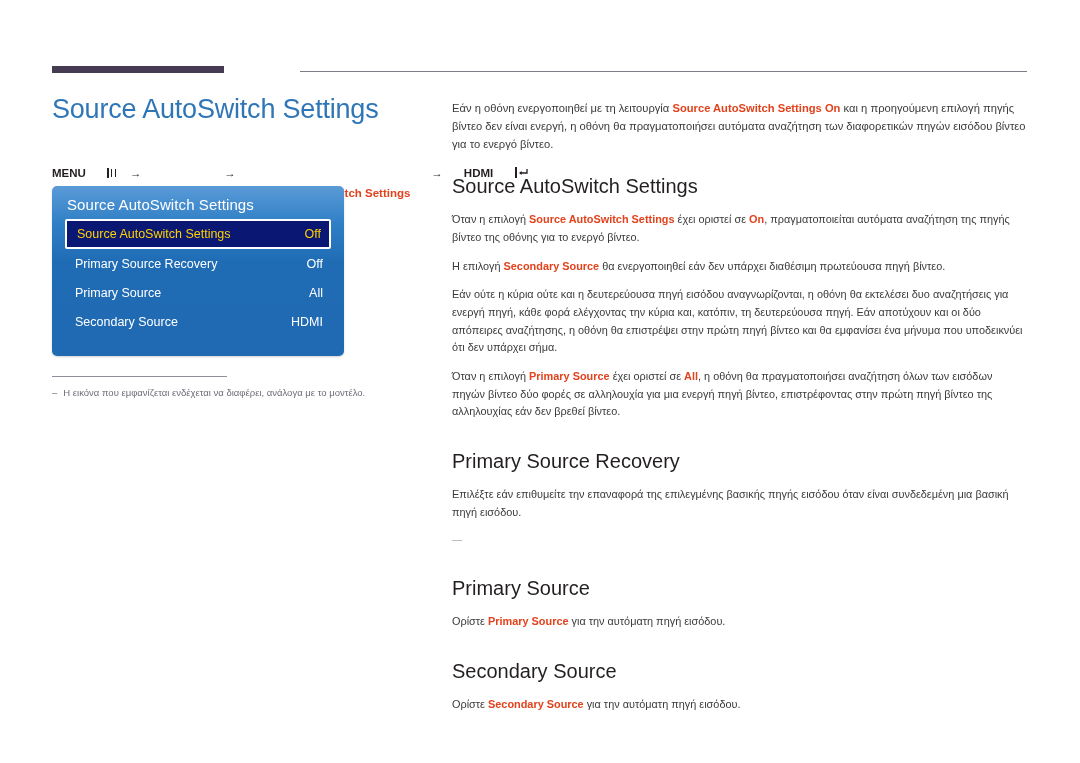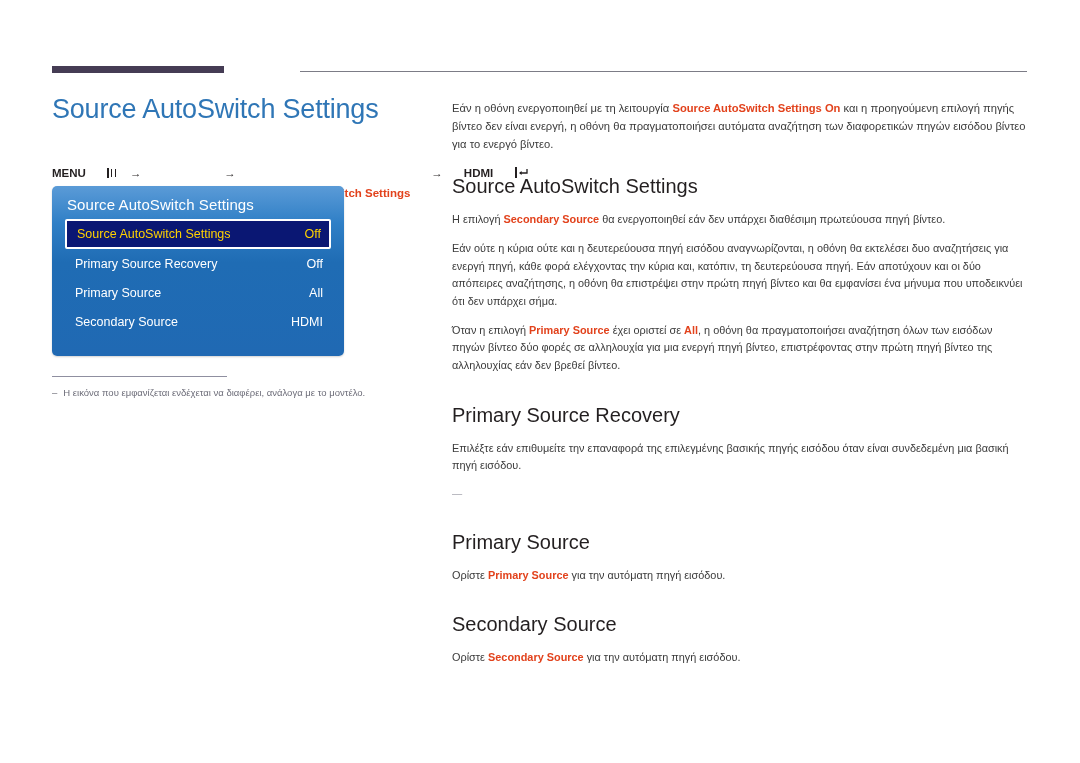--- a/index.html
+++ b/index.html
@@ -255,20 +255,23 @@
 </div>
 
 <div class="right-col">
 
   <p class="intro-par">
     <span>Εάν η οθόνη ενεργοποιηθεί με τη λειτουργία </span><span class="kw">Source AutoSwitch Settings On</span><span> και η προηγούμενη επιλογή πηγής βίντεο δεν είναι ενεργή, η οθόνη θα πραγματοποιήσει αυτόματα αναζήτηση των διαφορετικών πηγών εισόδου βίντεο για το ενεργό βίντεο.</span>
   </p>
 
   <h2 class="sec-head">Source AutoSwitch Settings</h2>
 
+  <p class="body-par">
+    <span>Όταν η επιλογή </span><span class="kw">Source AutoSwitch Settings</span><span> έχει οριστεί σε </span><span class="kw">On</span><span>, πραγματοποιείται αυτόματα αναζήτηση της πηγής βίντεο της οθόνης για το ενεργό βίντεο.</span>
+  </p>
 
 
   <p class="body-par">
     <span>Η επιλογή </span><span class="kw">Secondary Source</span><span> θα ενεργοποιηθεί εάν δεν υπάρχει διαθέσιμη πρωτεύουσα πηγή βίντεο.</span>
   </p>
 
   <p class="body-par">Εάν ούτε η κύρια ούτε και η δευτερεύουσα πηγή εισόδου αναγνωρίζονται, η οθόνη θα εκτελέσει δυο αναζητήσεις για ενεργή πηγή, κάθε φορά ελέγχοντας την κύρια και, κατόπιν, τη δευτερεύουσα πηγή. Εάν αποτύχουν και οι δύο απόπειρες αναζήτησης, η οθόνη θα επιστρέψει στην πρώτη πηγή βίντεο και θα εμφανίσει ένα μήνυμα που υποδεικνύει ότι δεν υπάρχει σήμα.</p>
 
   <p class="body-par">
     <span>Όταν η επιλογή </span><span class="kw">Primary Source</span><span> έχει οριστεί σε </span><span class="kw">All</span><span>, η οθόνη θα πραγματοποιήσει αναζήτηση όλων των εισόδων πηγών βίντεο δύο φορές σε αλληλουχία για μια ενεργή πηγή βίντεο, επιστρέφοντας στην πρώτη πηγή βίντεο της αλληλουχίας εάν δεν βρεθεί βίντεο.</span>

